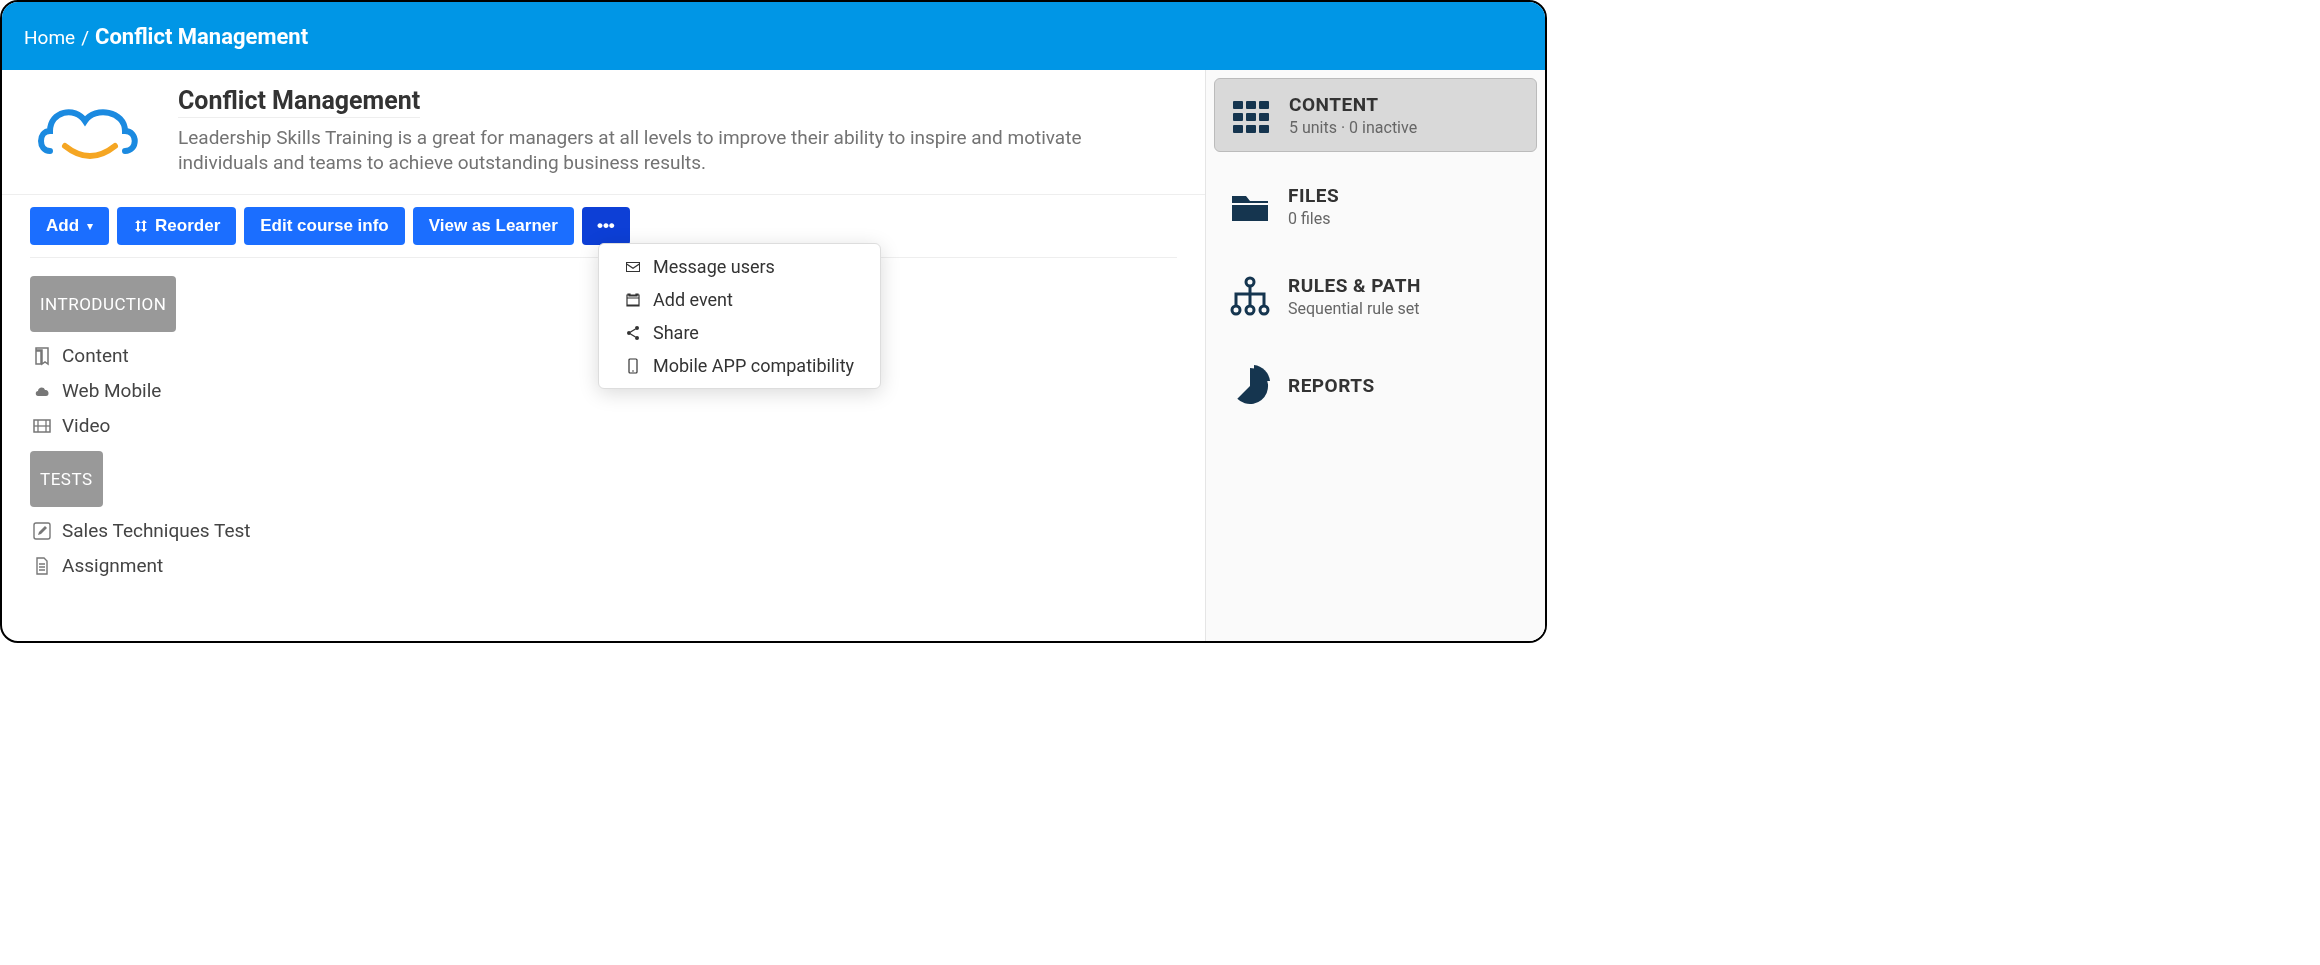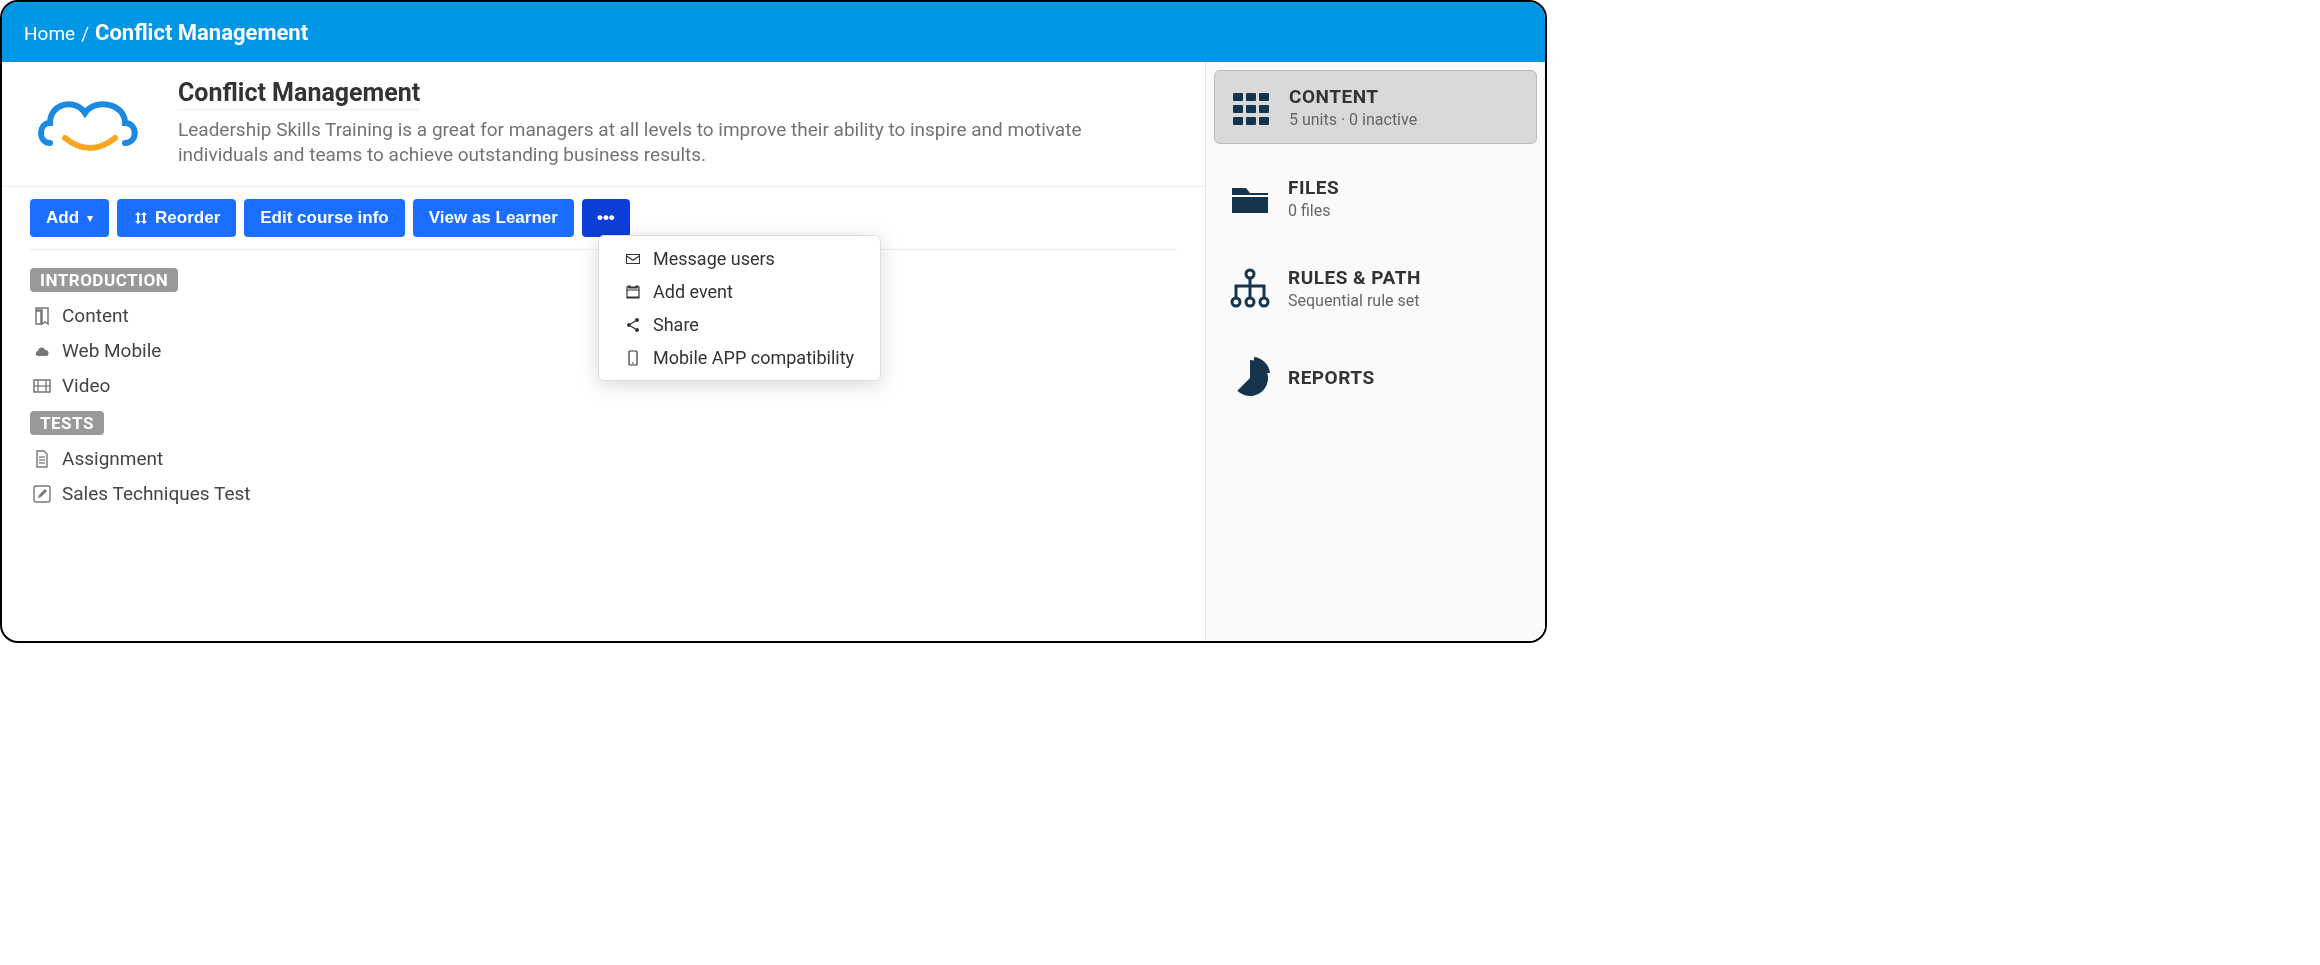--- a/index.html
+++ b/index.html
@@ -8,21 +8,21 @@
     background: #fff;
     width: 1547px;
     height: 643px;
     position: relative;
     border: 2px solid #000;
     border-radius: 18px;
     overflow: hidden;
   }
   .header-bar {
     background: #0096e6;
-    height: 60px;
+    height: 68px;
     display: flex;
     align-items: center;
     padding: 0 22px;
     color: #fff;
   }
   .breadcrumb {
     font-size: 19px;
     display: flex;
     align-items: baseline;
     gap: 6px;
@@ -96,23 +96,23 @@
     border-bottom: 1px solid #eee;
     margin: 12px 28px 0 28px;
   }
   .sections {
     padding: 10px 28px;
   }
   .section-label {
     display: inline-block;
     background: #999;
     color: #fff;
-    font-weight: 700;
+    font-weight: 400;
     font-size: 17px;
-    padding: 2px 10px;
+    padding: 18px 10px;
     border-radius: 4px;
     margin: 8px 0 6px 0;
     letter-spacing: 0.5px;
   }
   .unit-item {
     display: flex;
     align-items: center;
     gap: 10px;
     padding: 6px 2px;
     font-size: 19px;
@@ -260,33 +260,33 @@
             <rect x="2" y="4" width="16" height="12" fill="none" stroke="#777" stroke-width="1.5"></rect>
             <line x1="6" y1="4" x2="6" y2="16" stroke="#777" stroke-width="1.3"></line>
             <line x1="14" y1="4" x2="14" y2="16" stroke="#777" stroke-width="1.3"></line>
             <line x1="2" y1="10" x2="18" y2="10" stroke="#777" stroke-width="1.3"></line>
           </svg>
         <span>Video</span>
       </div>
       <div class="section-label">TESTS</div>
       <div class="unit-item">
         <svg viewBox="0 0 20 20">
+            <rect x="2" y="2" width="16" height="16" rx="2" fill="none" stroke="#777" stroke-width="1.4"></rect>
+            <path d="M13 5l2 2-6 6-3 1 1-3 6-6z"></path>
+          </svg>
+        <span>Sales Techniques Test</span>
+      </div>
+      <div class="unit-item">
+        <svg viewBox="0 0 20 20">
             <path d="M5 2h7l3 3v13H5V2z" fill="none" stroke="#777" stroke-width="1.4"></path>
             <line x1="7" y1="8" x2="13" y2="8" stroke="#777" stroke-width="1.3"></line>
             <line x1="7" y1="11" x2="13" y2="11" stroke="#777" stroke-width="1.3"></line>
             <line x1="7" y1="14" x2="13" y2="14" stroke="#777" stroke-width="1.3"></line>
           </svg>
         <span>Assignment</span>
-      </div>
-      <div class="unit-item">
-        <svg viewBox="0 0 20 20">
-            <rect x="2" y="2" width="16" height="16" rx="2" fill="none" stroke="#777" stroke-width="1.4"></rect>
-            <path d="M13 5l2 2-6 6-3 1 1-3 6-6z"></path>
-          </svg>
-        <span>Sales Techniques Test</span>
       </div>
     </div>
   </div>
 
   <div class="sidebar">
     <div class="side-card active">
       <div class="icon-wrap">
         <svg viewBox="0 0 44 44">
             <rect x="4" y="8" width="10" height="8" rx="1"></rect>
             <rect x="17" y="8" width="10" height="8" rx="1"></rect>

